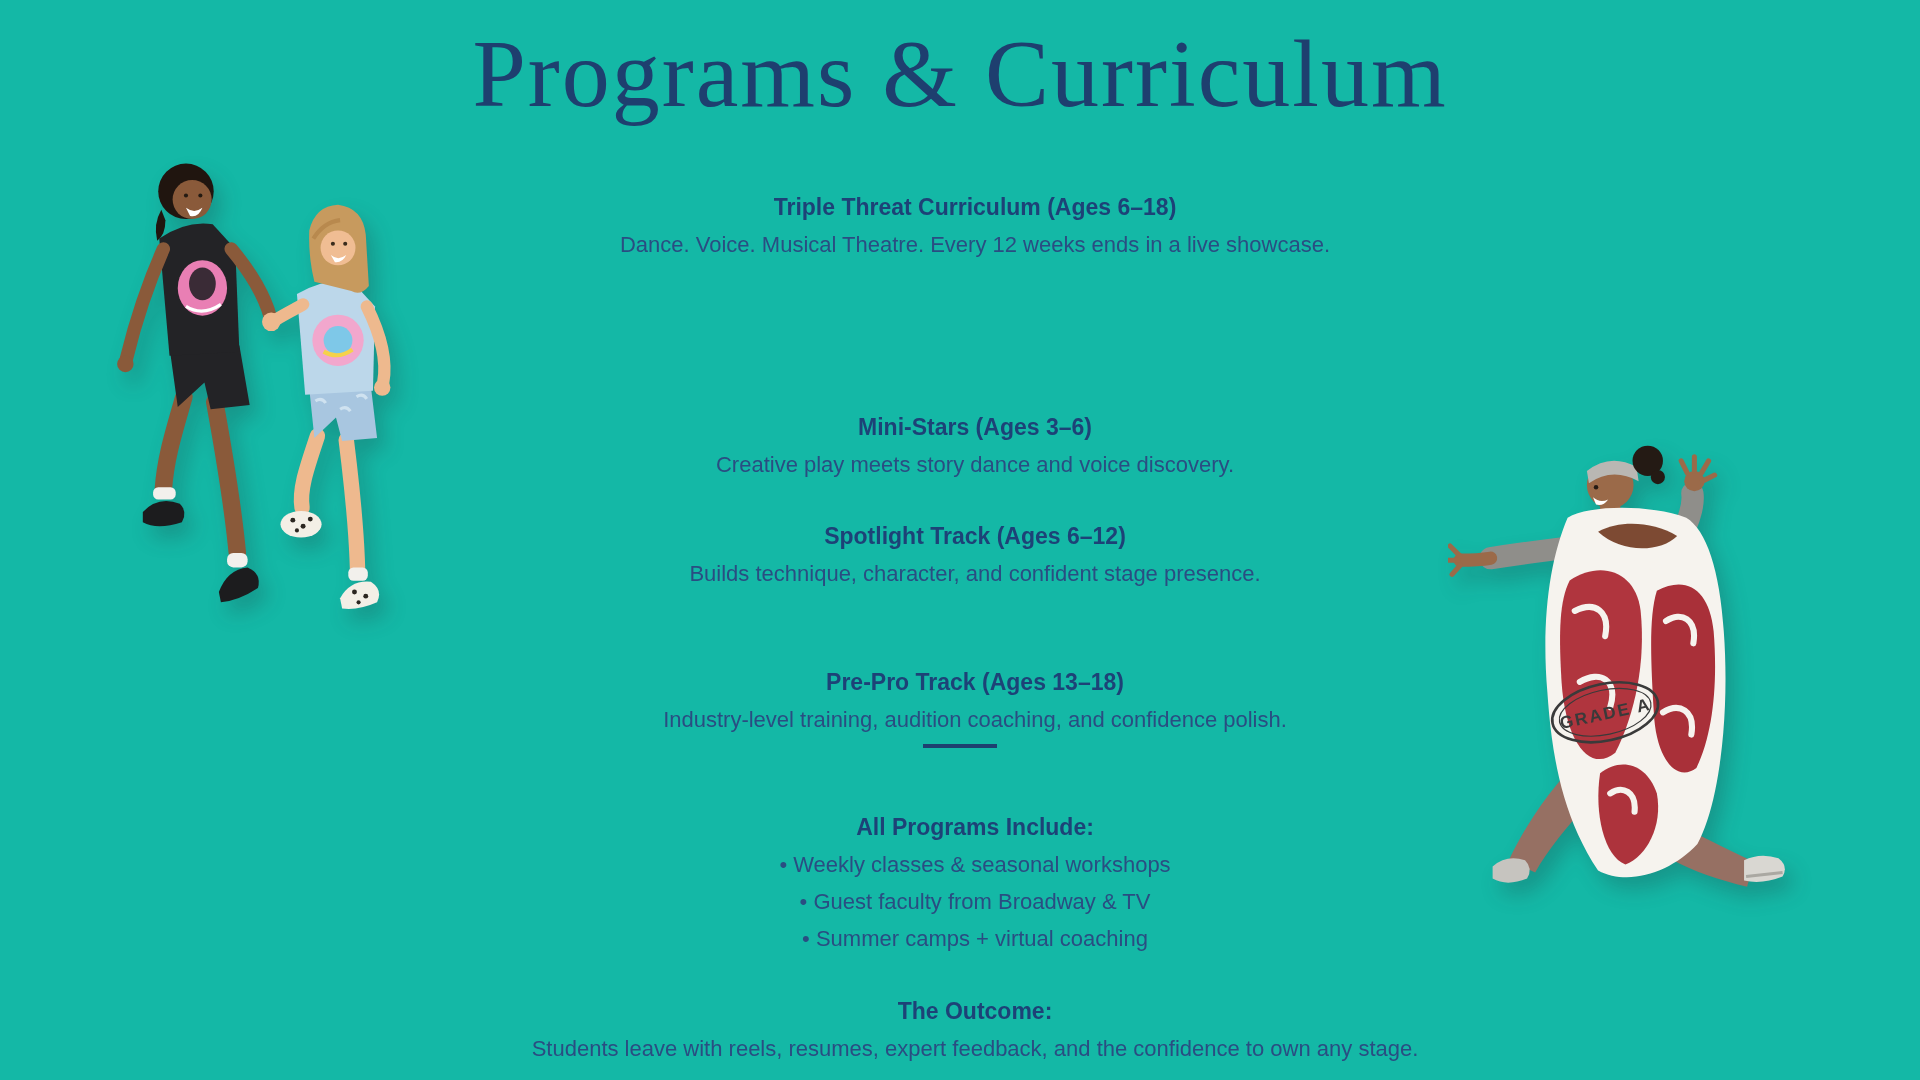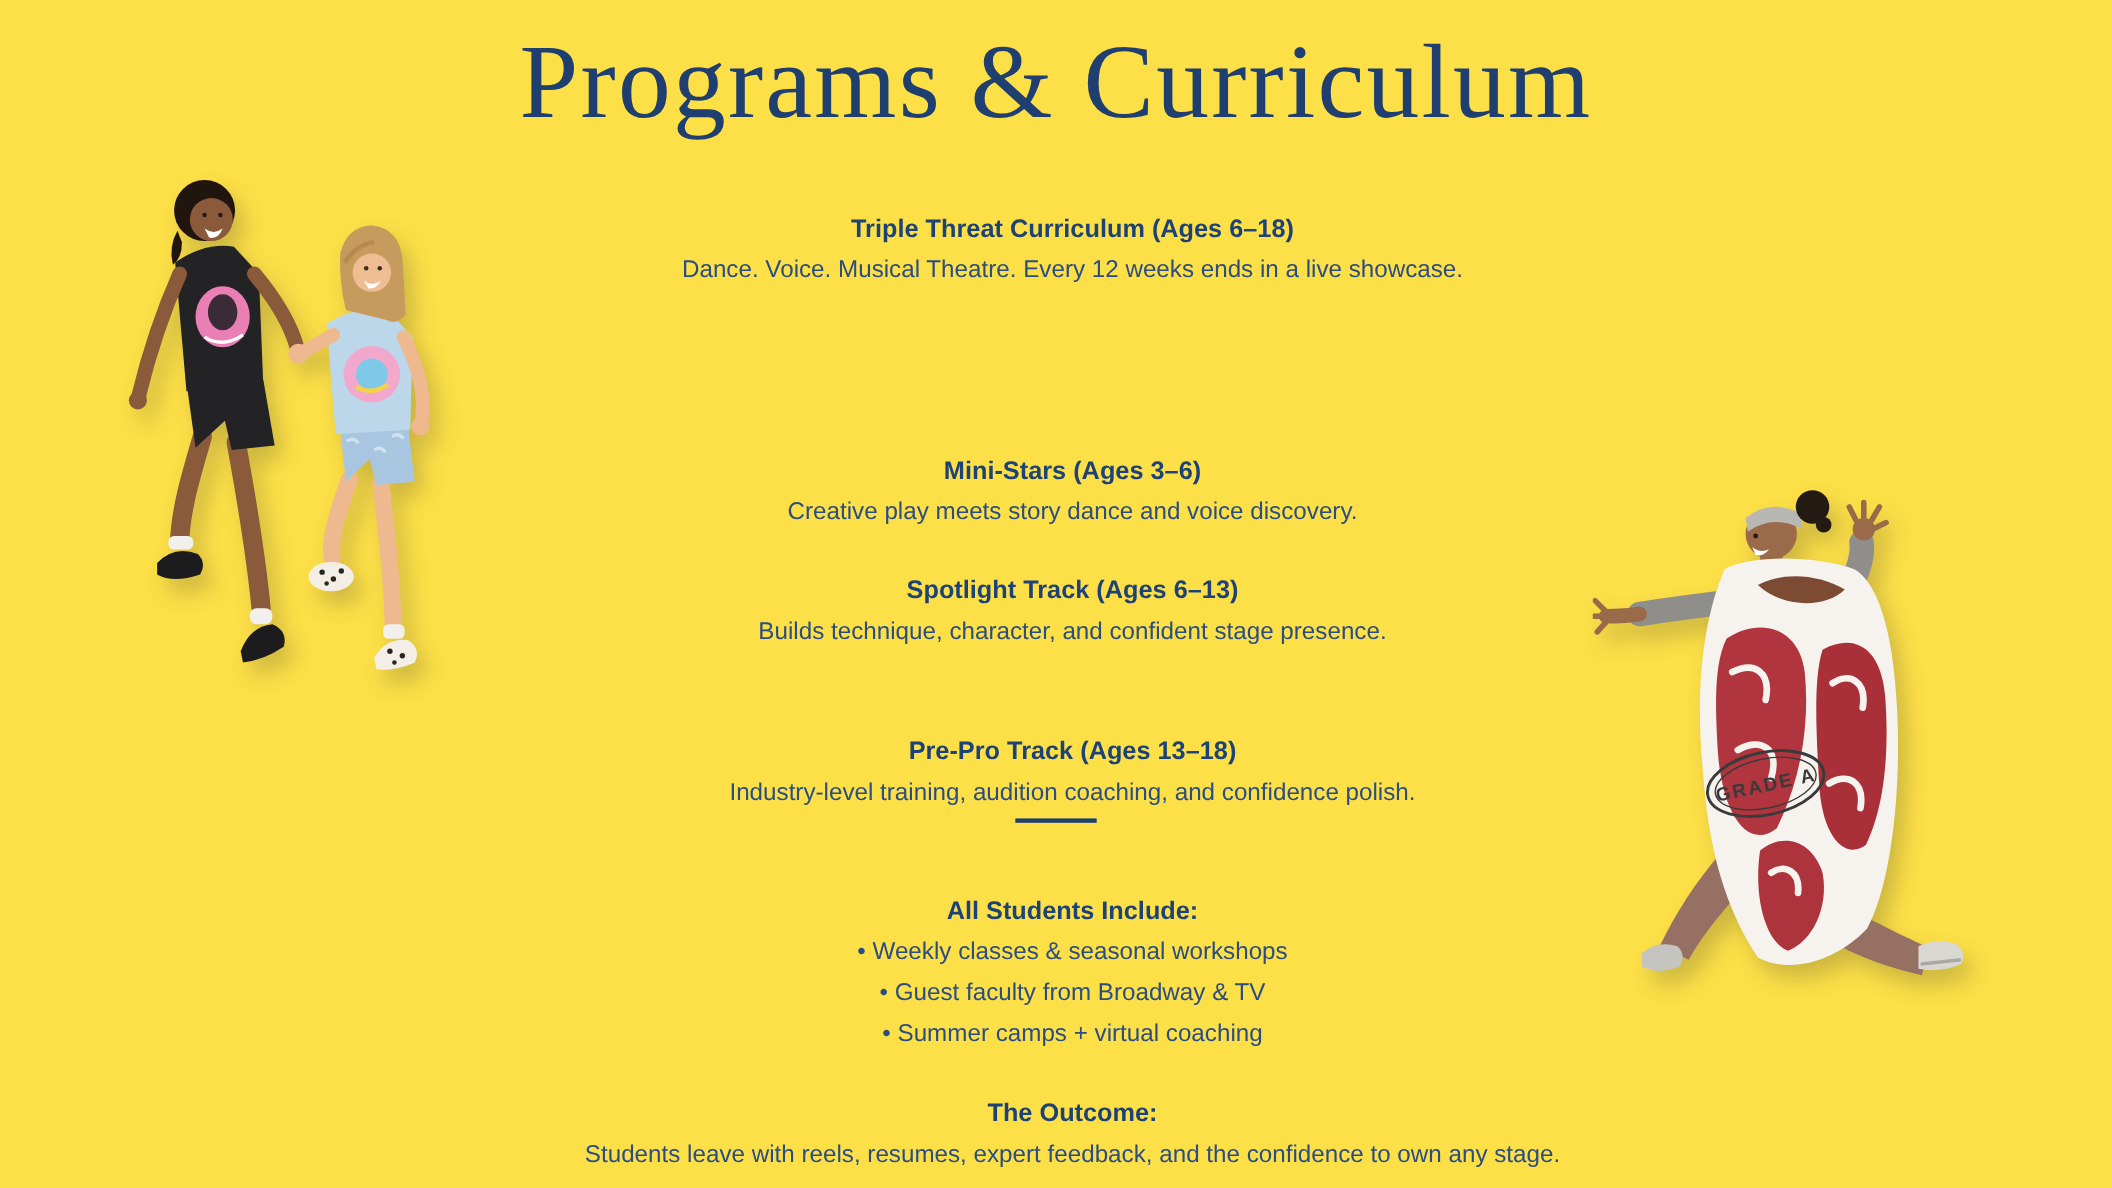--- a/index.html
+++ b/index.html
@@ -3,21 +3,21 @@
 <meta charset="utf-8">
 <style>
   * { margin: 0; padding: 0; box-sizing: border-box; }
   html, body { background: #ffffff; }
   body { font-family: "Liberation Sans", sans-serif; }
 
   .stage {
     position: relative;
     width: 1920px;
     height: 1080px;
-    background: #fde047;
+    background: #14b8a6;
     overflow: hidden;
   }
 
   .page-title {
     position: absolute;
     top: 18px;
     left: 0;
     width: 100%;
     text-align: center;
     font-family: "Liberation Serif", "DejaVu Serif", serif;
@@ -211,31 +211,31 @@
       <div class="block-body">Dance. Voice. Musical Theatre. Every 12 weeks ends in a live showcase.</div>
     </div>
 
 
     <div class="program-block pb-2">
       <div class="block-heading">Mini-Stars (Ages 3–6)</div>
       <div class="block-body">Creative play meets story dance and voice discovery.</div>
     </div>
 
     <div class="program-block pb-3">
-      <div class="block-heading">Spotlight Track (Ages 6–13)</div>
+      <div class="block-heading">Spotlight Track (Ages 6–12)</div>
       <div class="block-body">Builds technique, character, and confident stage presence.</div>
     </div>
 
     <div class="program-block pb-4">
       <div class="block-heading">Pre-Pro Track (Ages 13–18)</div>
       <div class="block-body">Industry-level training, audition coaching, and confidence polish.</div>
     </div>
 
     <div class="includes-block">
-      <div class="block-heading">All Students Include:</div>
+      <div class="block-heading">All Programs Include:</div>
       <div class="block-body">• Weekly classes &amp; seasonal workshops</div>
       <div class="block-body">• Guest faculty from Broadway &amp; TV</div>
       <div class="block-body">• Summer camps + virtual coaching</div>
     </div>
 
     <div class="outcome-block">
       <div class="block-heading">The Outcome:</div>
       <div class="block-body">Students leave with reels, resumes, expert feedback, and the confidence to own any stage.</div>
     </div>
 

